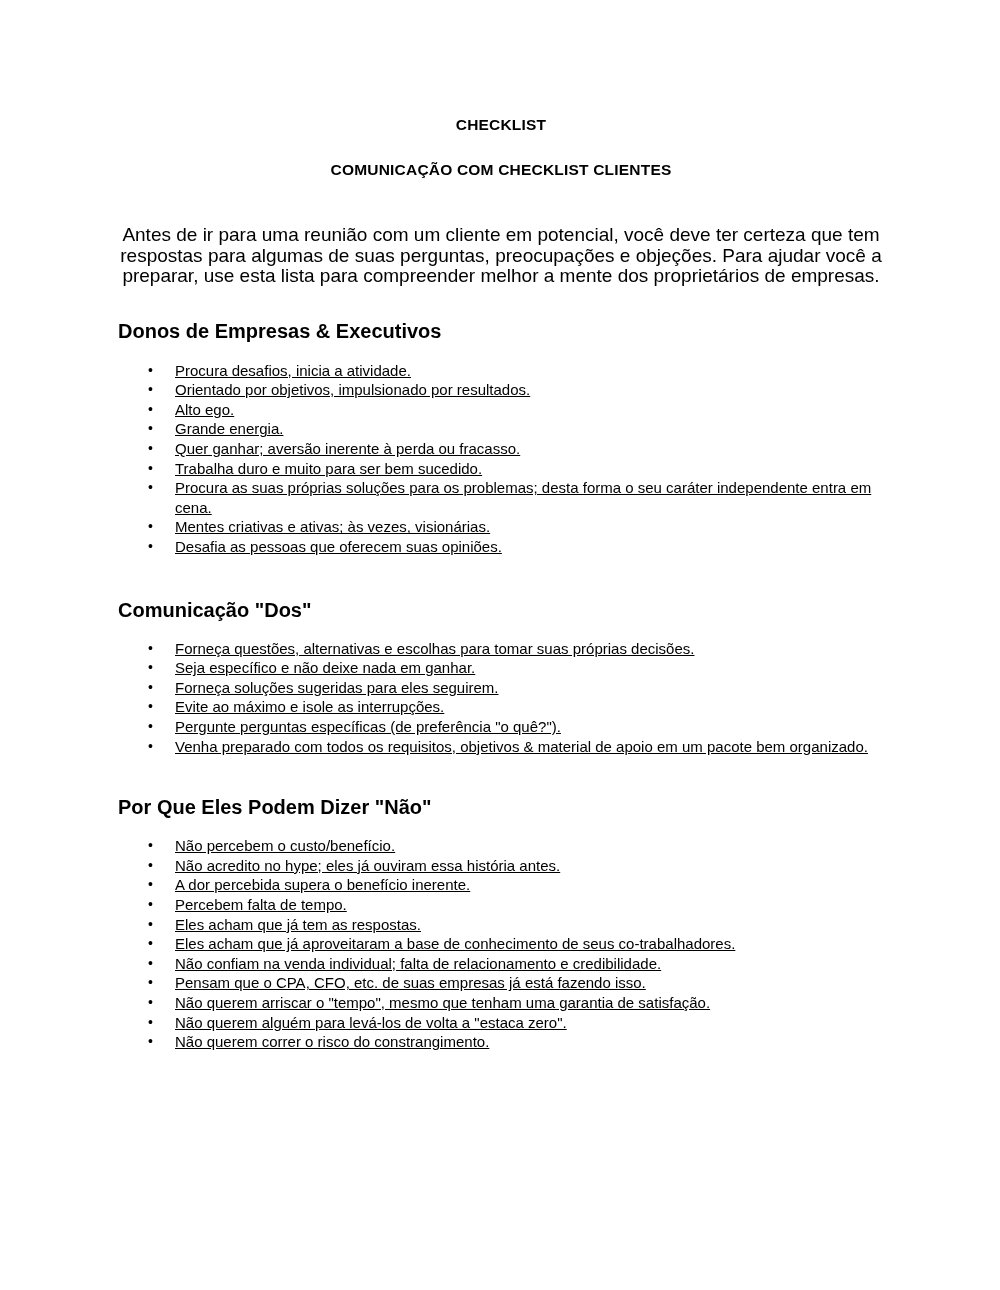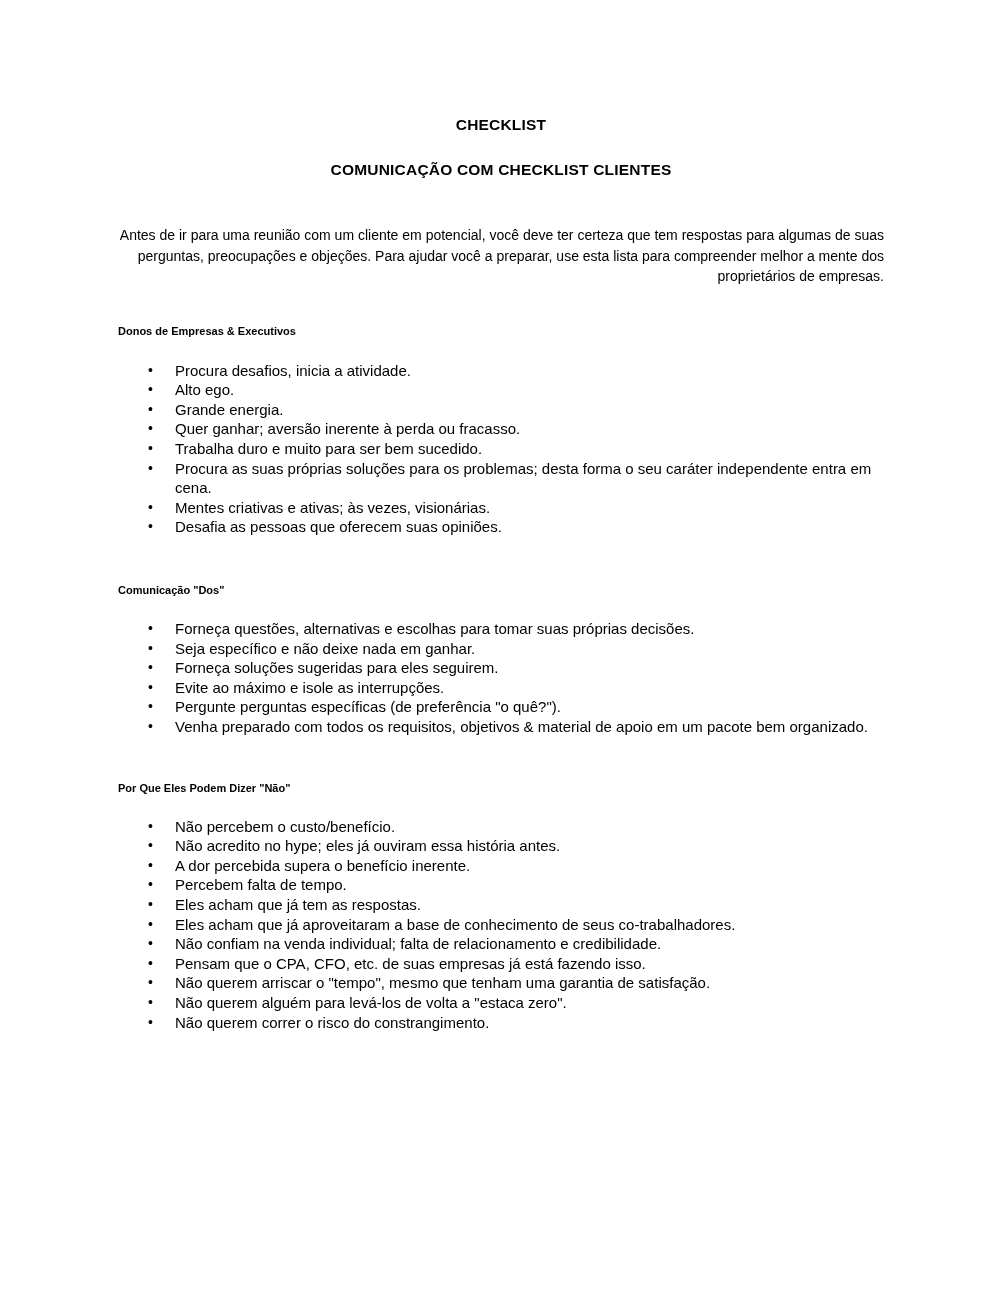--- a/index.html
+++ b/index.html
@@ -40,30 +40,30 @@
   }
   .title-1 {
     padding-top: 116px;
   }
   .title-2 {
     padding-top: 26px;
   }
   .intro {
     margin: 0;
     padding-top: 46px;
-    font-size: 14px;
+    font-size: 19px;
     line-height: 20.5px;
-    text-align: right;
+    text-align: center;
   }
   .section {
     margin: 0;
   }
   .section-heading {
     font-weight: bold;
-    font-size: 11px;
+    font-size: 20px;
     line-height: 20px;
     margin: 0;
   }
   .sec-1 .section-heading { padding-top: 34px; }
   .sec-2 .section-heading { padding-top: 43px; }
   .sec-3 .section-heading { padding-top: 41px; }
 
   ul.bullets {
     list-style: none;
     margin: 0;
@@ -72,20 +72,21 @@
     line-height: 19.6px;
   }
   .sec-1 ul.bullets { padding-top: 20px; }
   .sec-2 ul.bullets { padding-top: 19px; }
   .sec-3 ul.bullets { padding-top: 19px; }
 
   ul.bullets > li {
     position: relative;
     padding-left: 57px;
     margin: 0;
+    text-decoration: underline;
   }
   ul.bullets > li::before {
     content: "\2022";
     position: absolute;
     left: 30px;
     top: 0;
     font-size: 14px;
     line-height: 19.6px;
   }
   .bullet-text {
@@ -104,20 +105,23 @@
 
     <p class="intro">Antes de ir para uma reunião com um cliente em potencial, você deve ter certeza que tem respostas para algumas de suas perguntas, preocupações e objeções. Para ajudar você a preparar, use esta lista para compreender melhor a mente dos proprietários de empresas.</p>
 
     <div class="section sec-1">
       <h3 class="section-heading">Donos de Empresas &amp; Executivos</h3>
       <ul class="bullets">
         <li>
             <span class="bullet-text">Procura desafios, inicia a atividade.</span>
           </li>
         <li>
+            <span class="bullet-text">Orientado por objetivos, impulsionado por resultados.</span>
+          </li>
+        <li>
             <span class="bullet-text">Alto ego.</span>
           </li>
         <li>
             <span class="bullet-text">Grande energia.</span>
           </li>
         <li>
             <span class="bullet-text">Quer ganhar; aversão inerente à perda ou fracasso.</span>
           </li>
         <li>
             <span class="bullet-text">Trabalha duro e muito para ser bem sucedido.</span>

